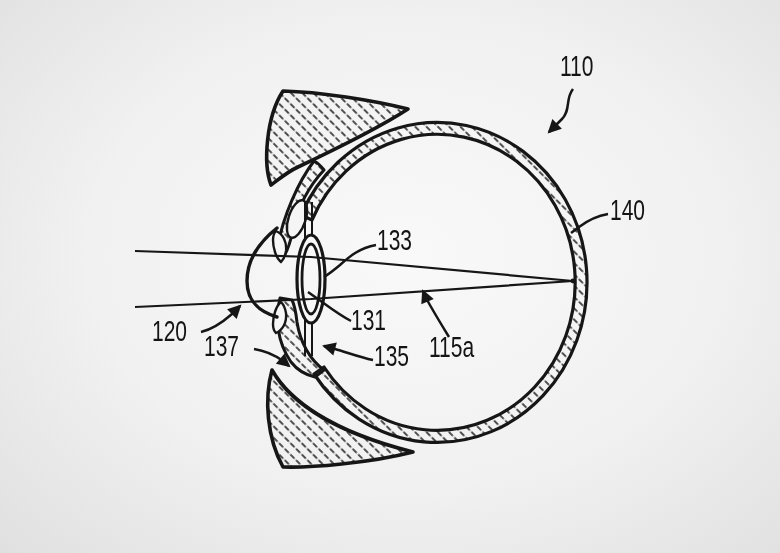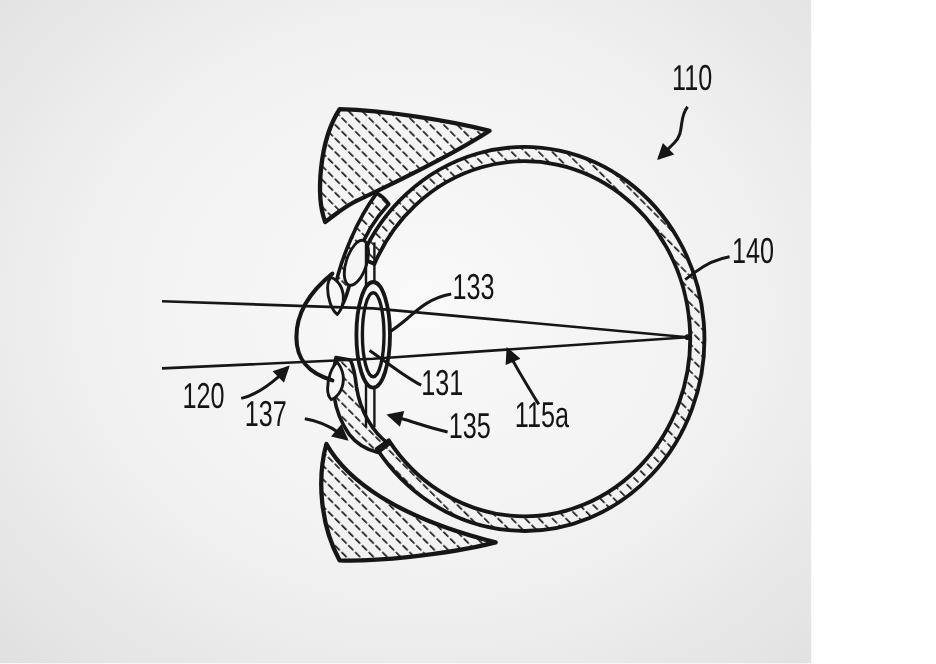--- a/index.html
+++ b/index.html
@@ -1,21 +1,21 @@
 <!DOCTYPE html>
 <html><head>
 <meta charset="utf-8">
 <style>
   html,body{margin:0;padding:0;}
   body{
     width:780px;height:553px;overflow:hidden;
     font-family:"Liberation Sans", sans-serif;
   }
   .stage{
-    position:relative;width:676px;height:553px;
+    position:relative;width:780px;height:553px;
     background:radial-gradient(ellipse at 52% 46%, #f9f9f9 0%, #f1f1f1 55%, #e0e0e0 100%);
   }
   .stage svg{position:absolute;left:0;top:0;}
   .ref-label{
     position:absolute;
     font-size:30px;
     line-height:1;
     color:#141414;
     transform:scaleX(0.70);
     transform-origin:left top;

